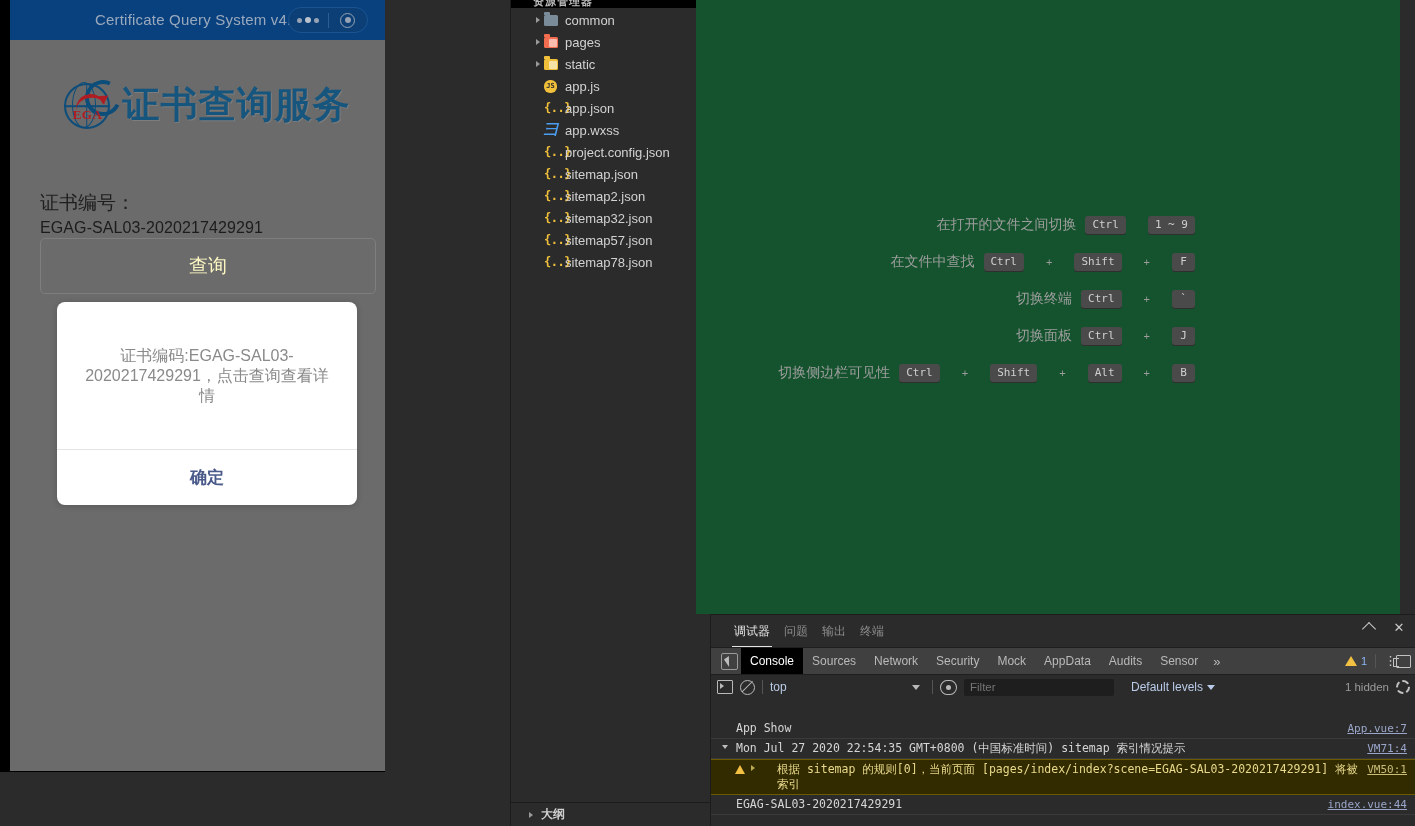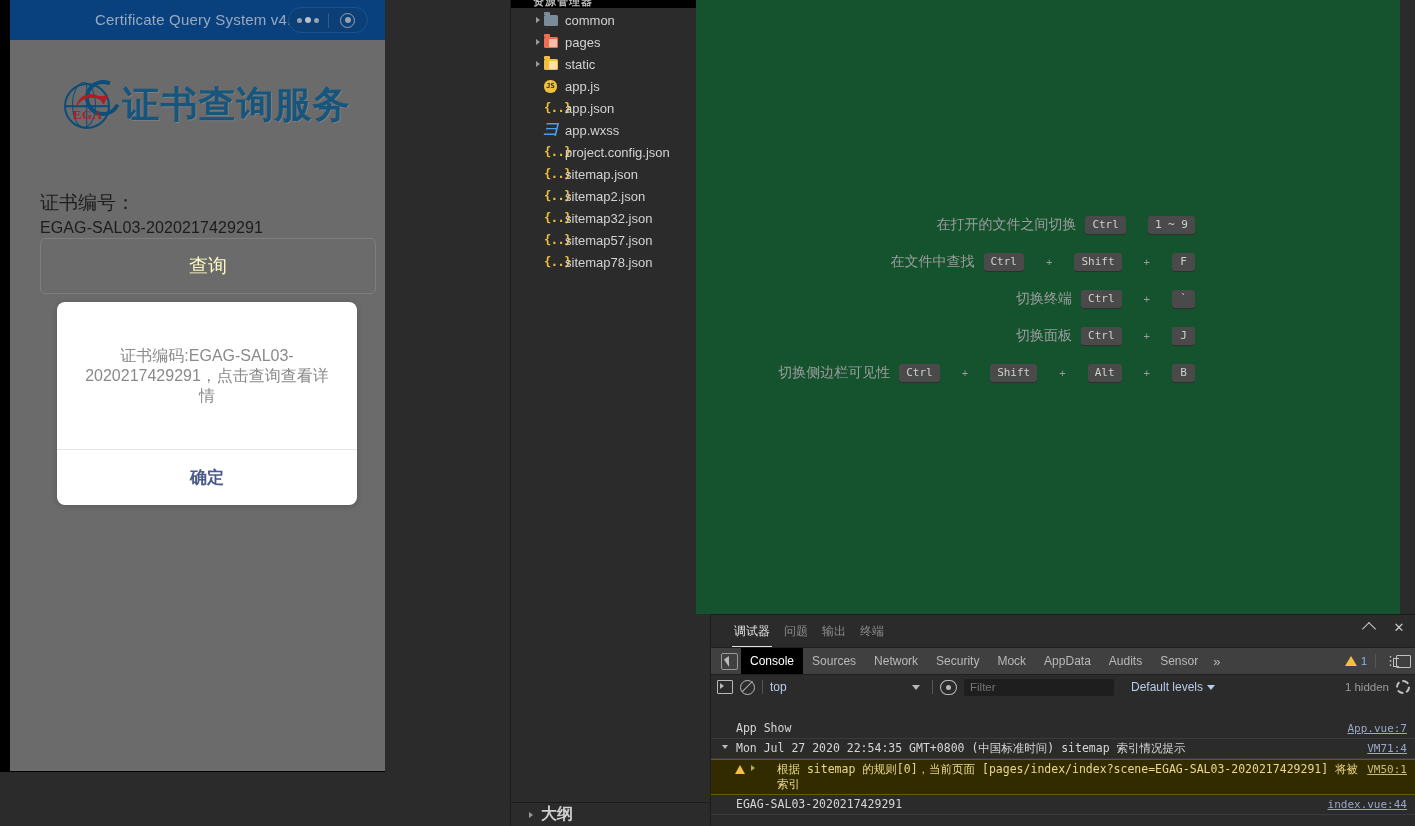--- a/index.html
+++ b/index.html
@@ -164,21 +164,21 @@
     font-size:12px;font-weight:bold;letter-spacing:-.5px;
   }
   .ic-wxss{
     color:#4a9df0;font-family:"DejaVu Serif","Liberation Serif",serif;
     font-size:14px;font-weight:bold;font-style:italic;
   }
 
   .outline{
     position:absolute;left:0;bottom:0;width:199px;height:24px;background:#2b2b2b;
     border-top:1px solid #1c1c1c;display:flex;align-items:center;padding-left:18px;
-    box-sizing:border-box;font-size:16px;color:#cfcfcf;font-weight:bold;
+    box-sizing:border-box;font-size:12px;color:#cfcfcf;font-weight:bold;
   }
   .outline .ow{
     width:12px;display:flex;align-items:center;
   }
   .outline .ow::before{
     content:"";border-left:4px solid #9a9a9a;border-top:3.5px solid transparent;
     border-bottom:3.5px solid transparent;display:block;
   }
 
   

